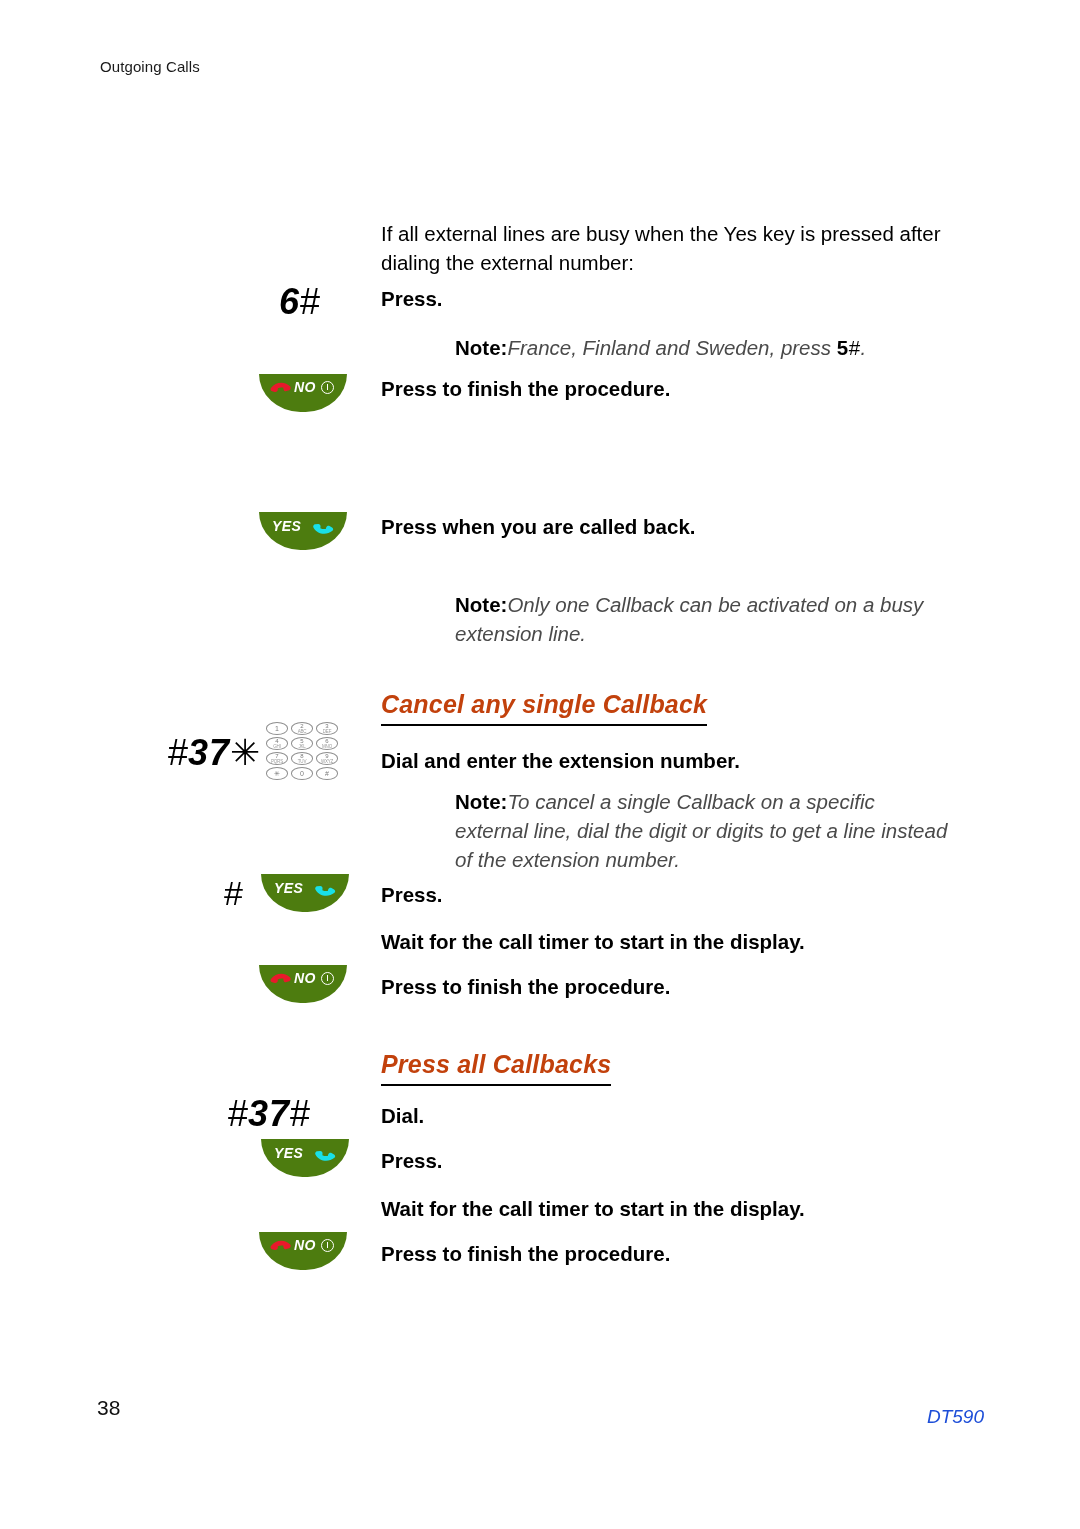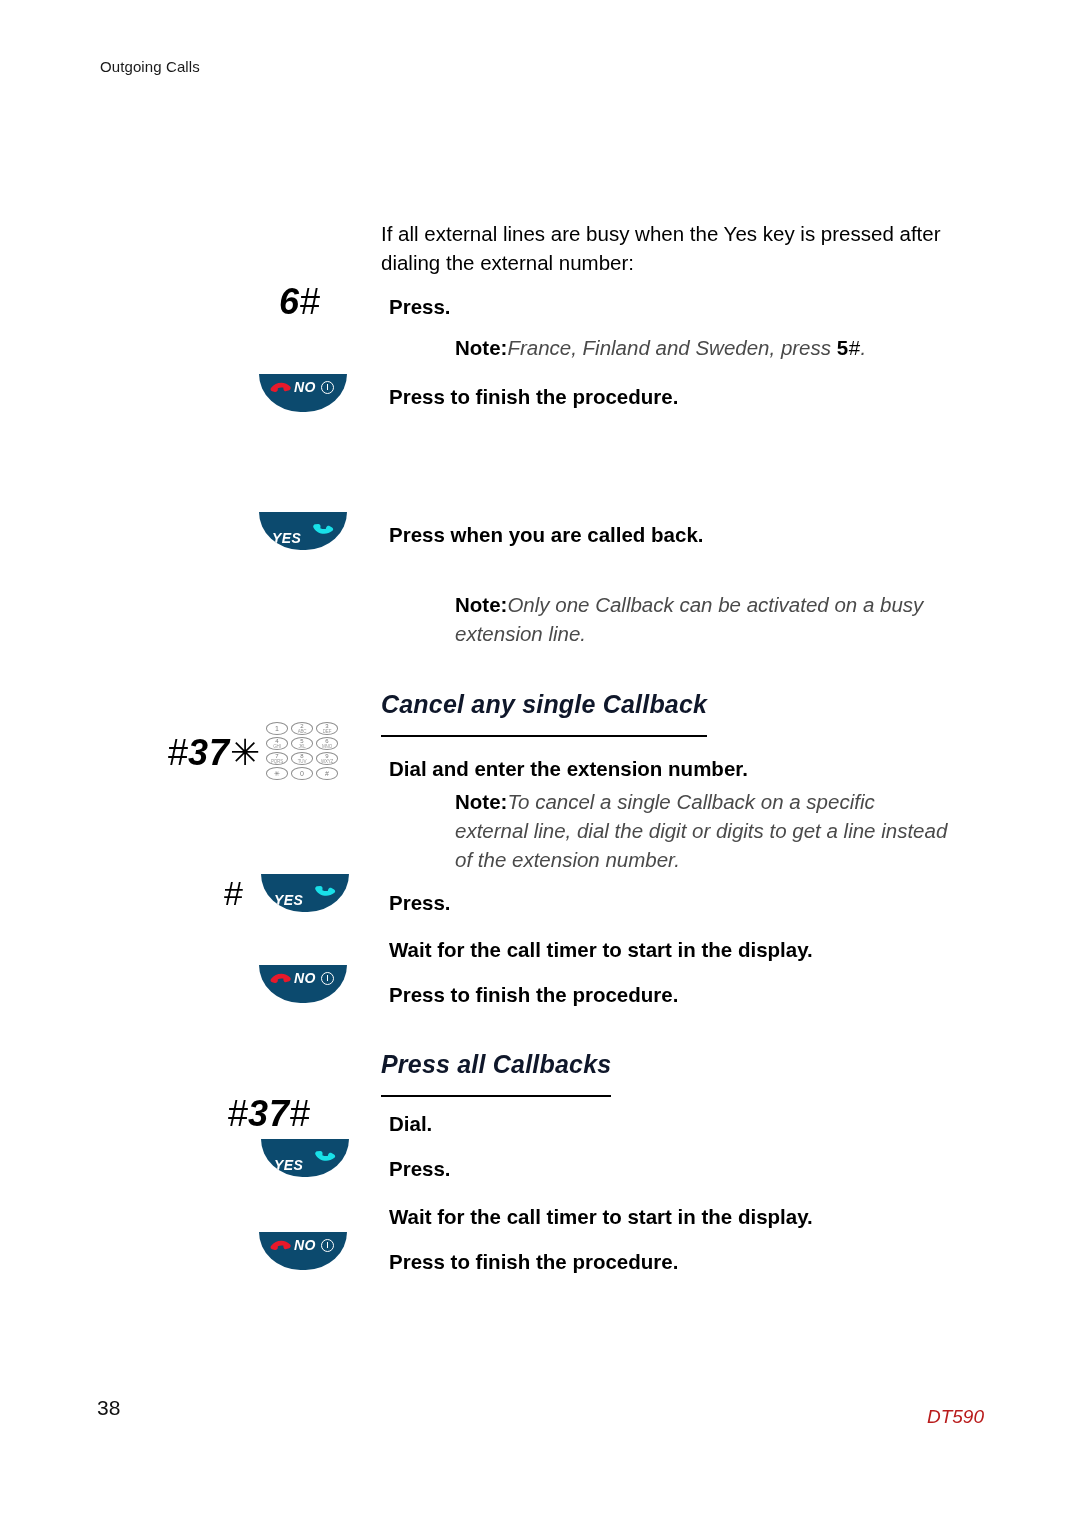--- a/index.html
+++ b/index.html
@@ -31,21 +31,21 @@
     top: 1396px;
     font-size: 21px;
     color: #111111;
   }
   .footer-doc {
     position: absolute;
     right: 96px;
     top: 1406px;
     font-size: 19px;
     font-style: italic;
-    color: #b91c1c;
+    color: #1d4ed8;
   }
 
   
   .content {
     position: absolute;
     left: 0;
     top: 0;
     width: 1080px;
   }
 
@@ -74,21 +74,21 @@
     font-size: 20.5px;
     line-height: 29px;
     color: #000000;
     margin: 0;
   }
   .p-bold {
     font-size: 20.5px;
     line-height: 29px;
     font-weight: bold;
     color: #000000;
-    margin: 8px;
+    margin: 0;
   }
   .note {
     font-size: 20.5px;
     line-height: 29px;
     margin: 0;
     padding-left: 74px;
     text-indent: -0px;
     color: #4a4a4a;
     font-style: italic;
   }
@@ -105,24 +105,24 @@
   }
   .note .code-inline .hashmark {
     font-weight: normal;
   }
 
   h2.section-head {
     margin: 0;
     font-size: 25px;
     font-weight: bold;
     font-style: italic;
-    color: #0f172a;
+    color: #c2410c;
     display: inline-block;
     border-bottom: 2.5px solid #000000;
-    padding-bottom: 16px;
+    padding-bottom: 5px;
     letter-spacing: 0.2px;
   }
 
   
   .dialcode {
     position: absolute;
     font-size: 36px;
     color: #000000;
     white-space: nowrap;
     line-height: 1;
@@ -135,34 +135,34 @@
   .dialcode .sym {
     font-weight: normal;
     font-style: normal;
   }
 
   
   .softkey {
     position: absolute;
     width: 88px;
     height: 38px;
-    background: #0c4a6e;
+    background: #4d7c0f;
     border-radius: 0 0 50px 50px / 0 0 46px 46px;
     overflow: hidden;
   }
   .softkey .label {
     position: absolute;
     font-family: "Liberation Sans", sans-serif;
     font-style: italic;
     font-weight: bold;
     color: #ffffff;
     font-size: 14px;
     letter-spacing: 0.4px;
   }
-  .softkey.yes .label { left: 13px; top: 18px; }
+  .softkey.yes .label { left: 13px; top: 6px; }
   .softkey.no  .label { left: 35px; top: 5px; }
 
   
   .handset {
     position: absolute;
   }
   .softkey.yes .handset { left: 52px; top: 6px; }
   .softkey.no  .handset { left: 8px;  top: 4px; }
 
   .power-glyph {

